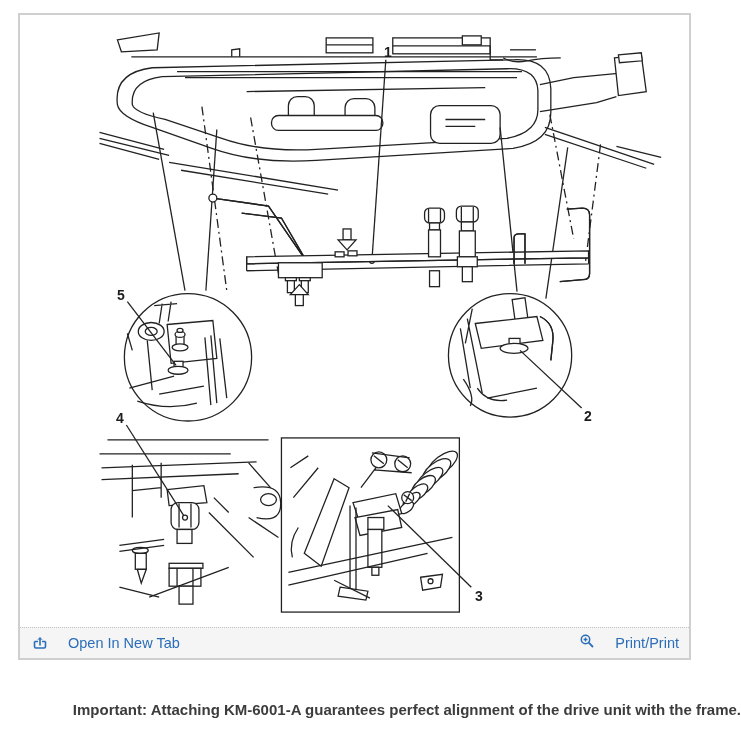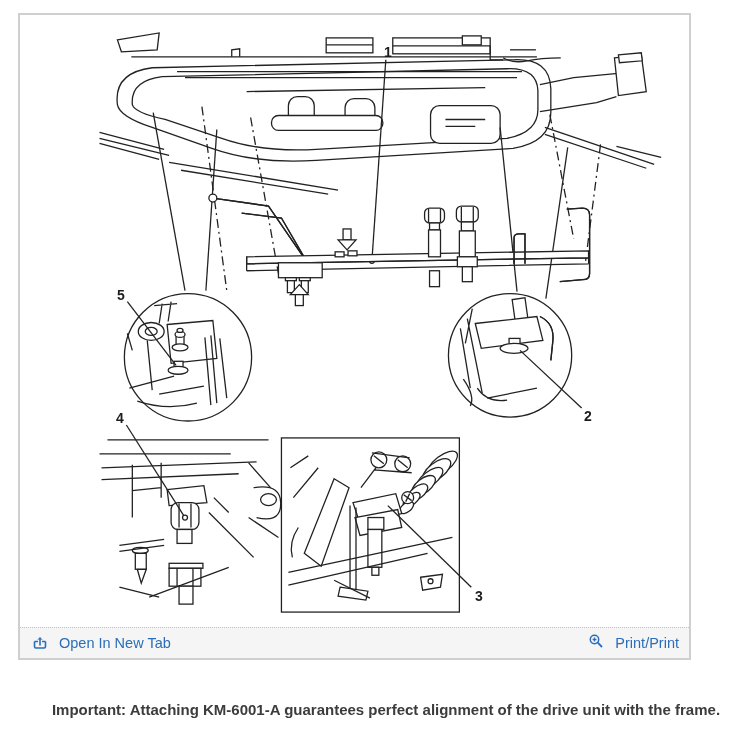--- a/index.html
+++ b/index.html
@@ -8,24 +8,24 @@
   .panel{position:absolute;left:18px;top:13px;width:673px;height:647px;
          border:2px solid #cfcfcf;background:#ffffff;box-sizing:border-box;}
   .diagram{position:absolute;left:0;top:0;right:0;bottom:31px;background:#fff;}
   .diagram svg{position:absolute;left:0;top:0;width:100%;height:100%;}
   .callout{position:absolute;transform:translate(-50%,-50%);
            font-size:14px;font-weight:bold;color:#1c1c1c;line-height:1;}
   .toolbar{position:absolute;left:0;right:0;bottom:0;height:31px;
            background:#f5f5f5;border-top:1px dotted #c2c2c2;
            display:flex;align-items:center;justify-content:space-between;
            padding:0 10px 0 12px;box-sizing:border-box;}
-  .tb-link{display:flex;align-items:center;gap:11px;color:#2a6db8;
+  .tb-link{display:flex;align-items:center;gap:20px;color:#2a6db8;
            font-size:14.5px;text-decoration:none;cursor:pointer;}
   .tb-link svg{display:block;}
-  .caption{position:absolute;left:0;right:0;top:701px;text-align:center;
+  .caption{position:absolute;left:0;right:0;top:701px;text-align:right;
            font-size:15px;font-weight:bold;color:#3c3c3c;letter-spacing:0;margin-left:31px;}
   .art path,.art line,.art polyline{fill:none;stroke:#222;stroke-width:1.3;}
   .art polygon,.art rect,.art ellipse,.art circle{stroke:#222;stroke-width:1.3;fill:#fff;}
 </style>
 </head>
 <body>
 
 <div class="panel">
   <div class="diagram">
     <svg viewBox="0 0 673 615" preserveAspectRatio="none" class="art">

